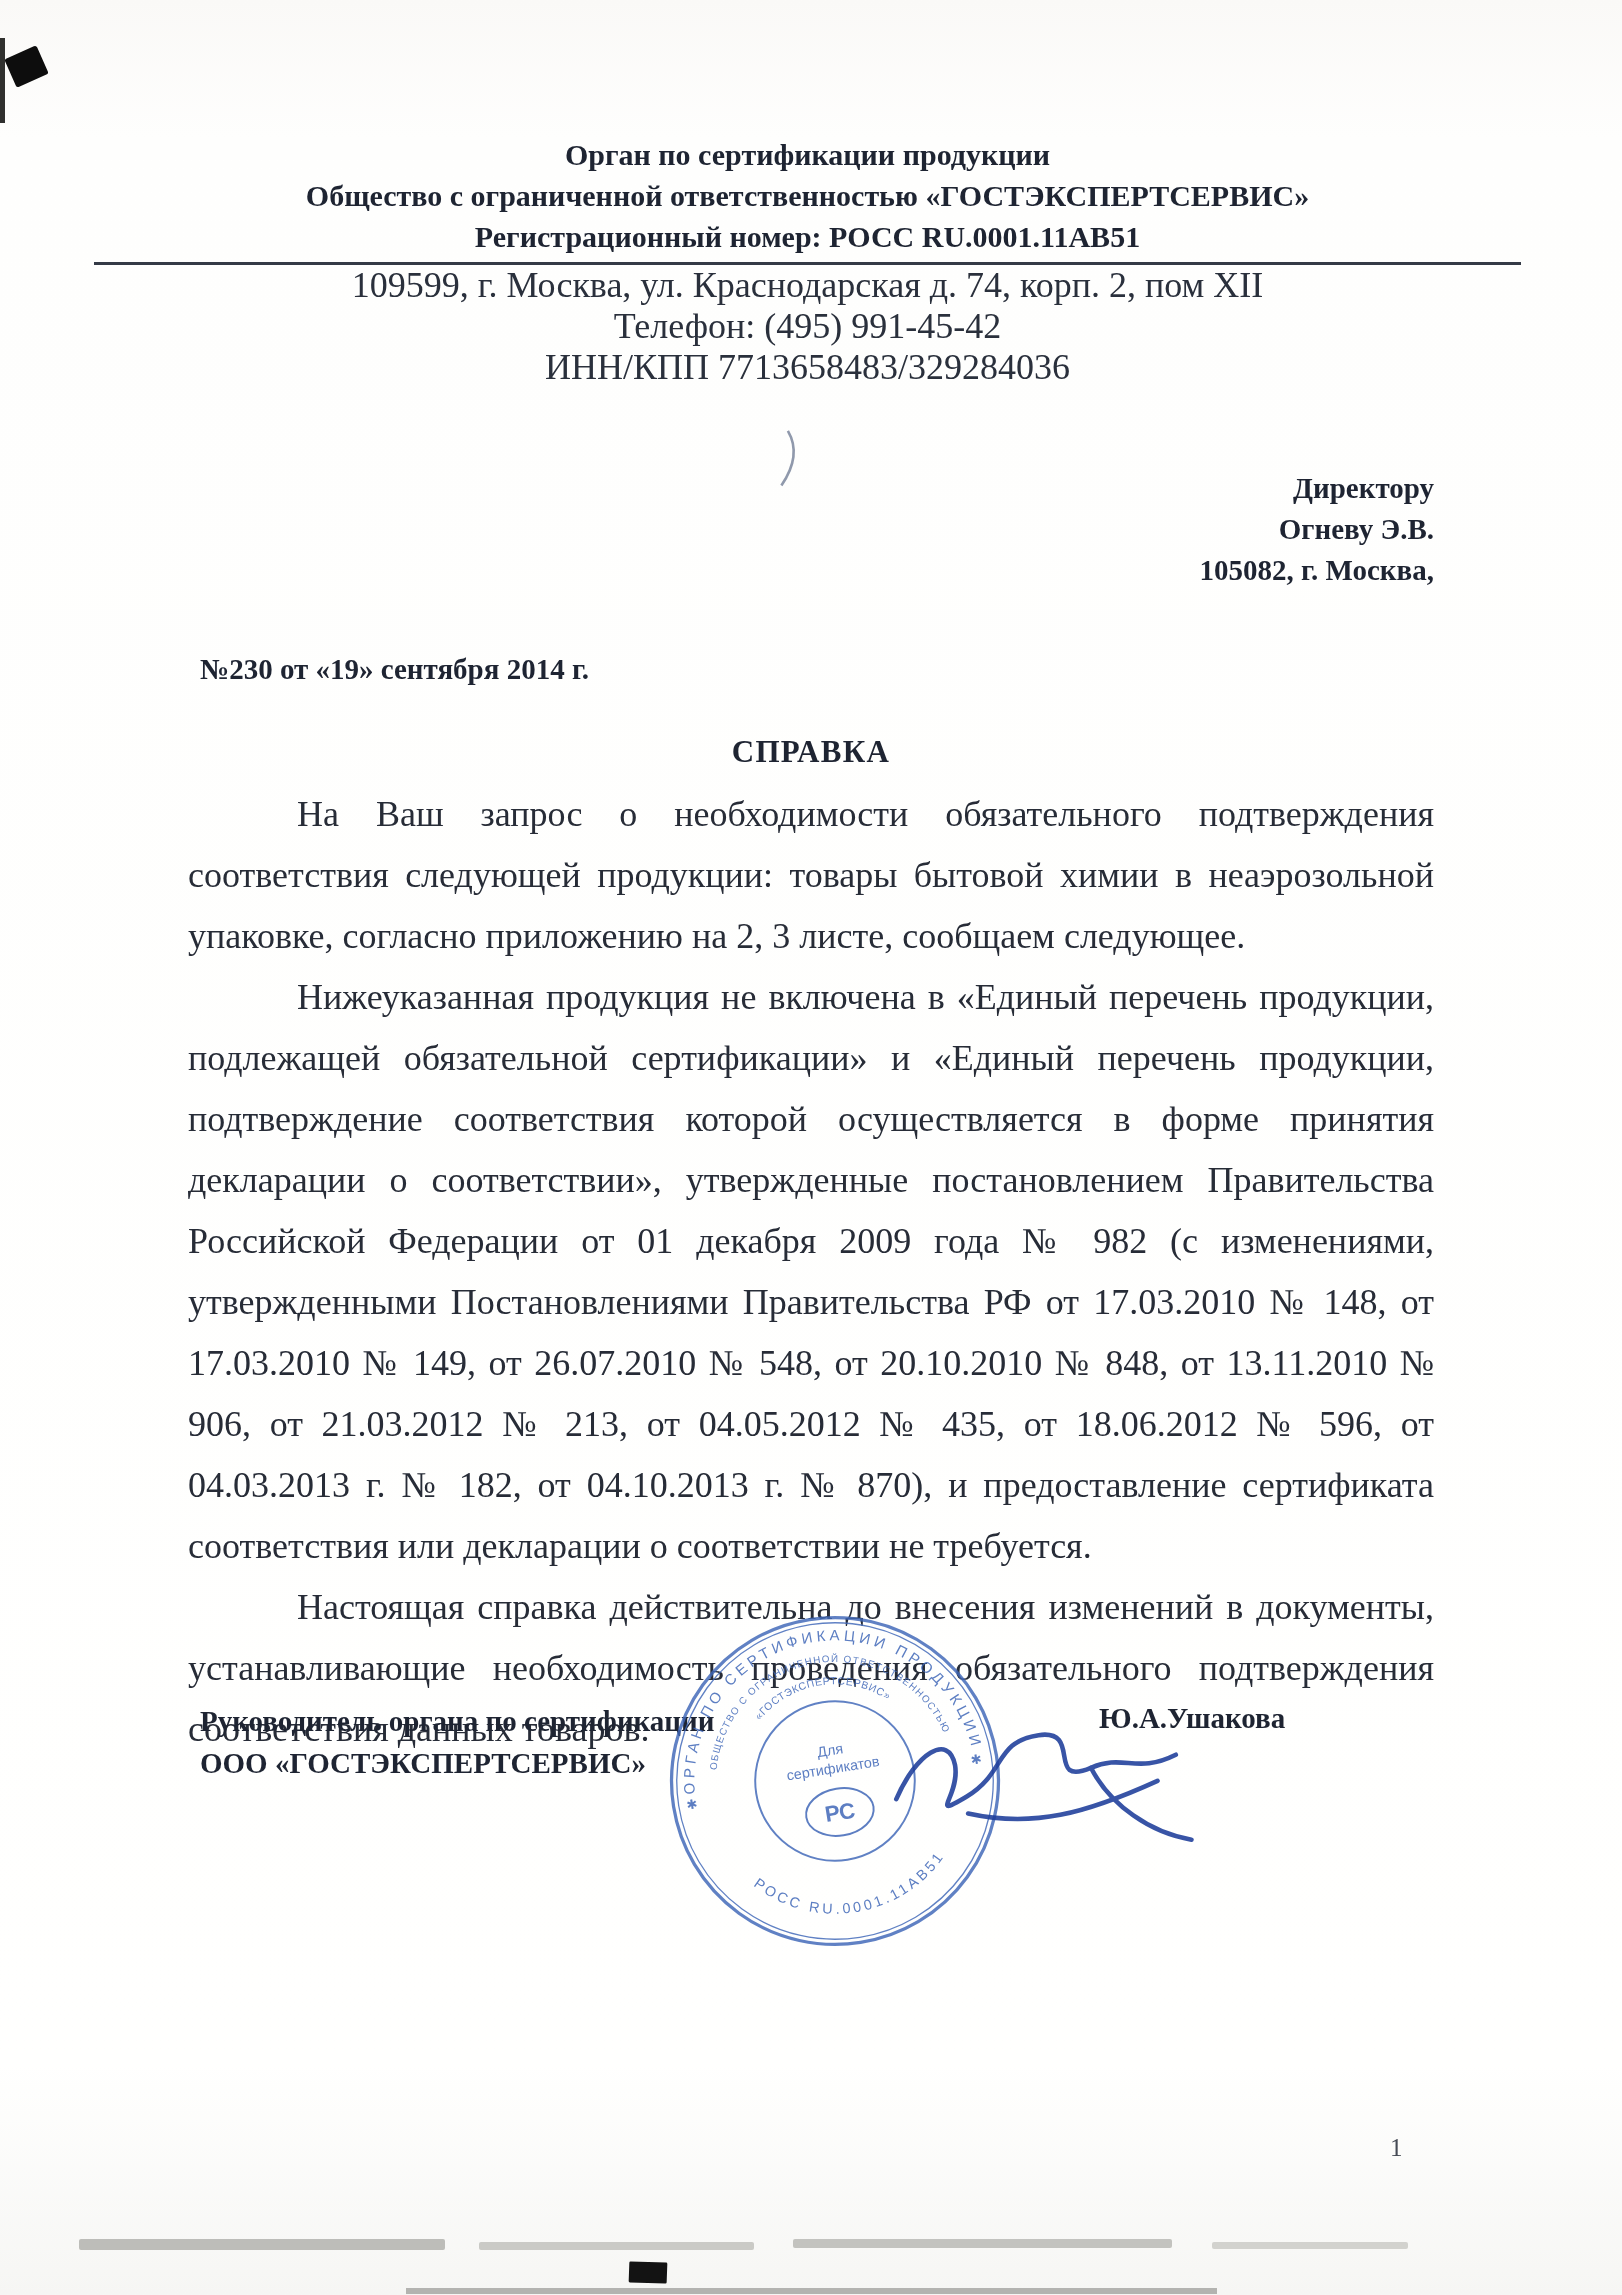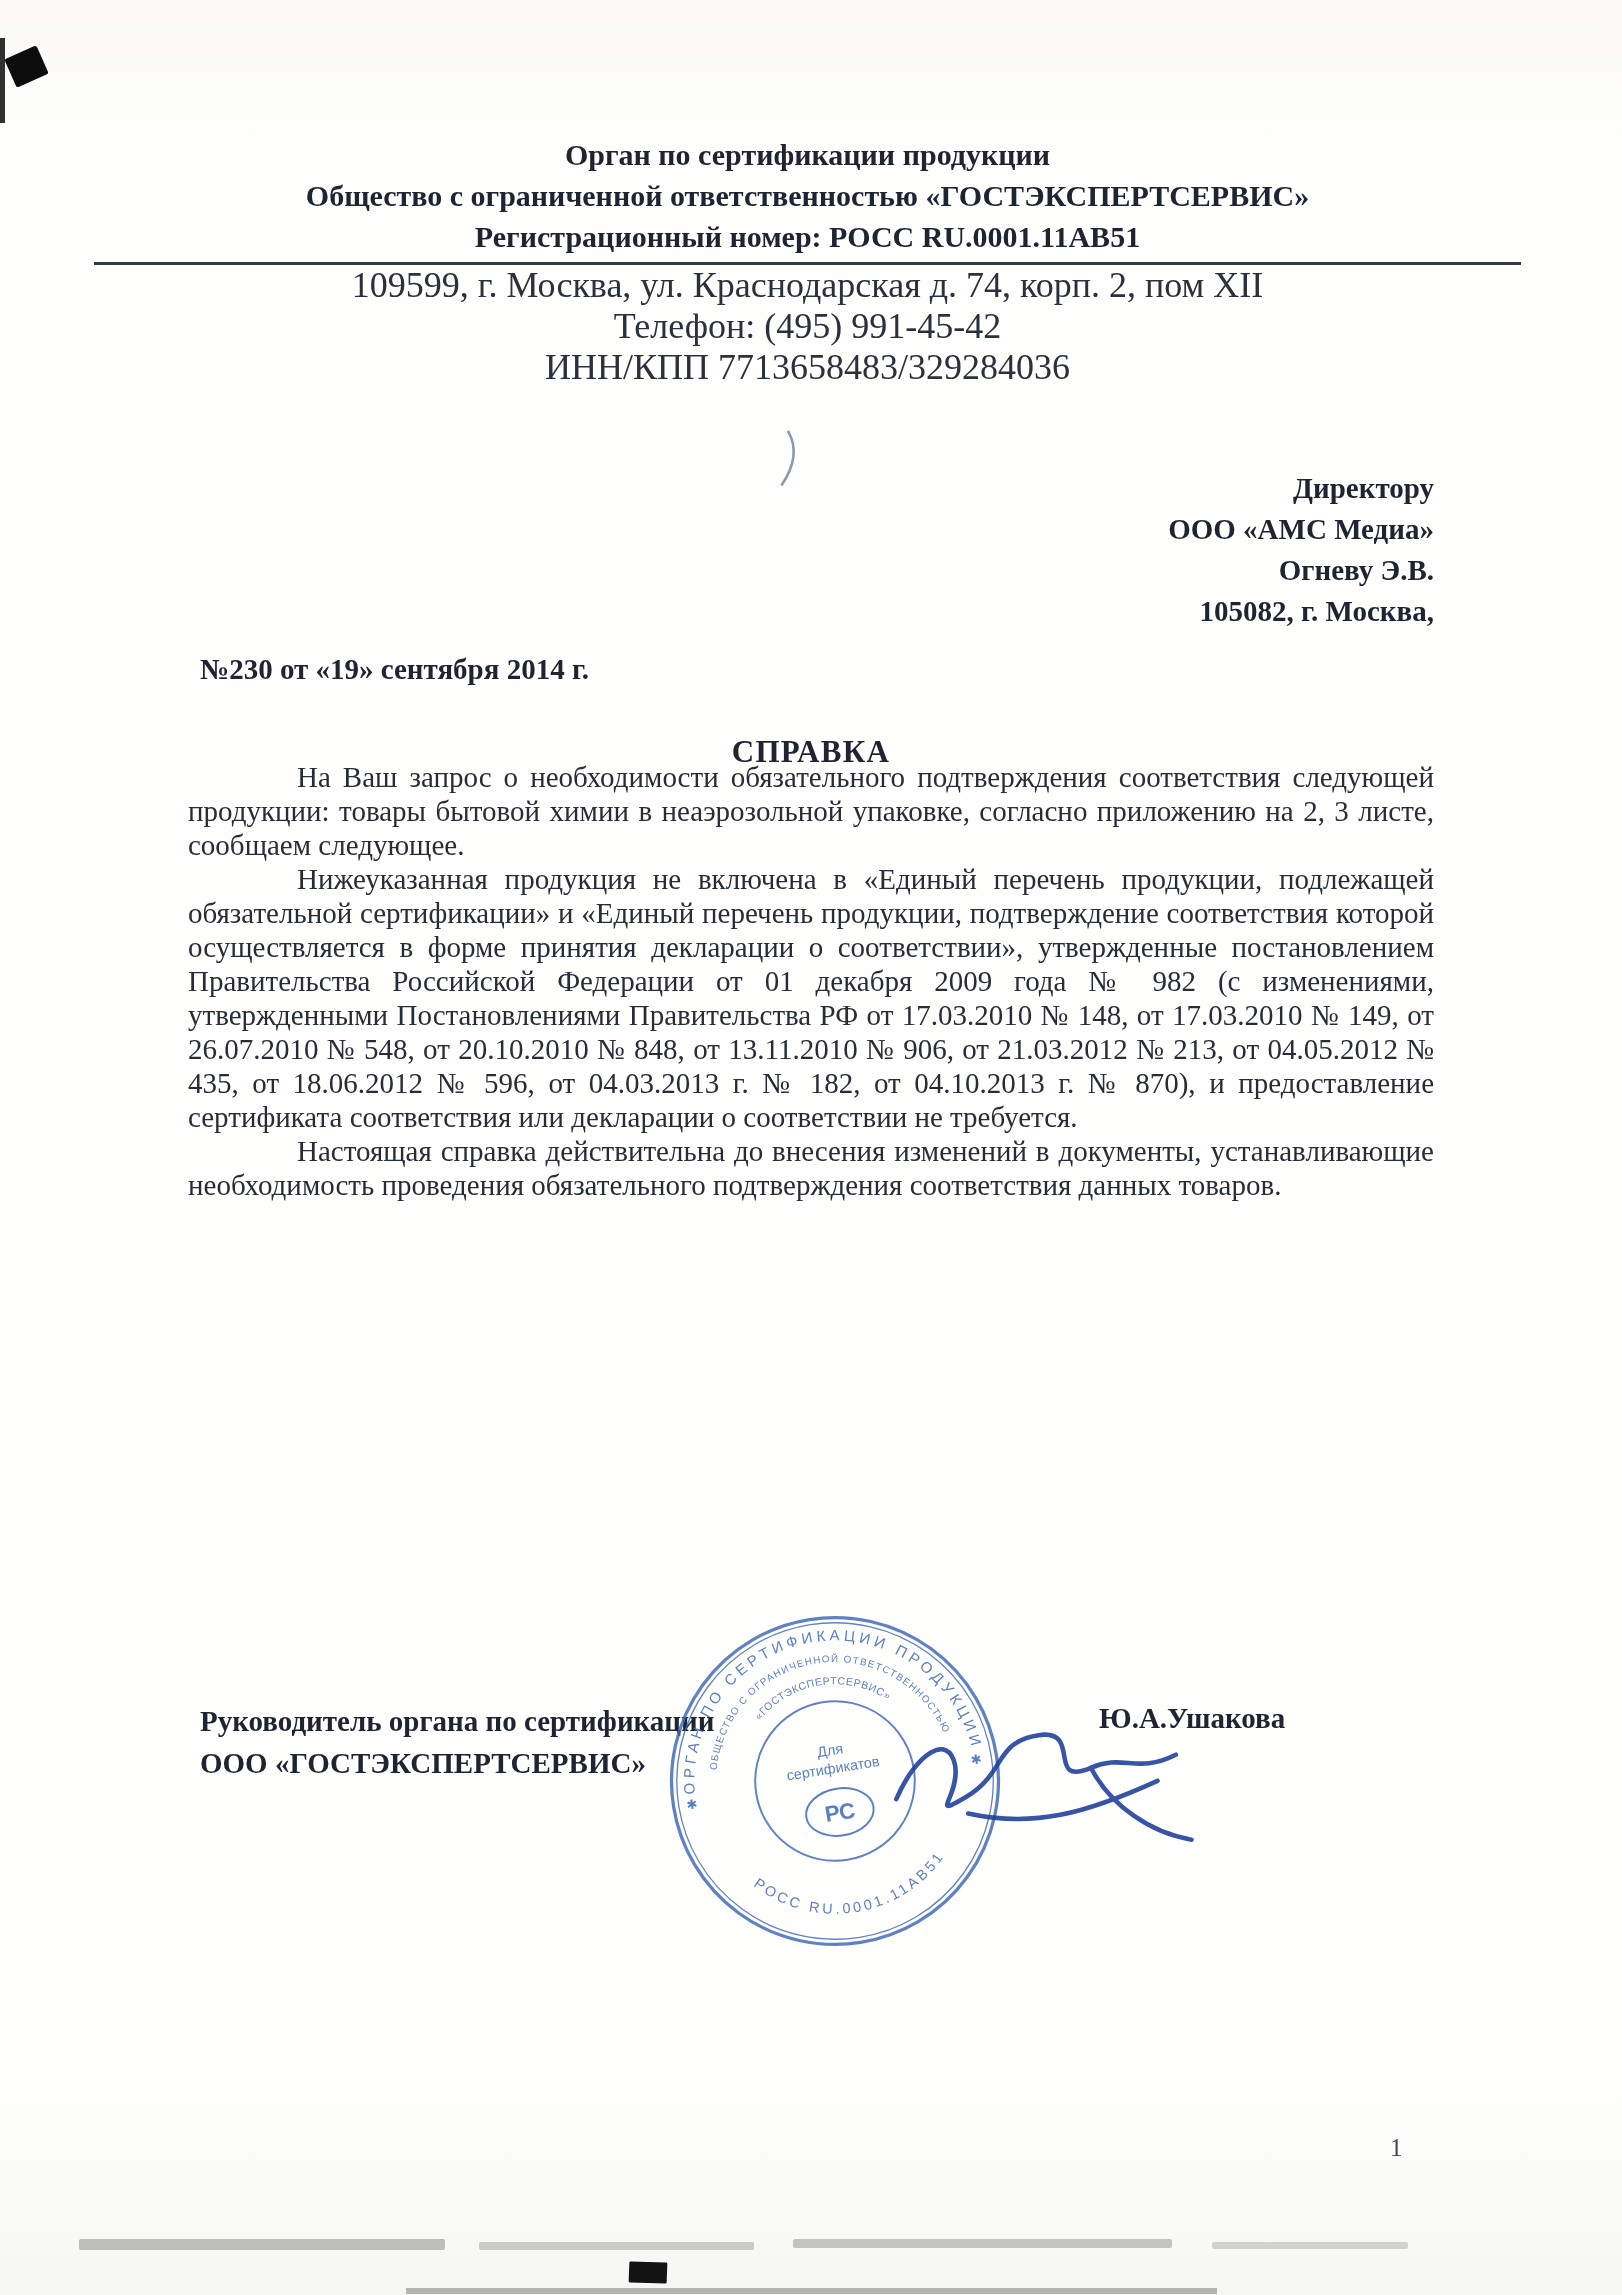--- a/index.html
+++ b/index.html
@@ -37,22 +37,22 @@
     font-weight:bold; font-size:29px; color:#1e2432;
   }
   .doc-title {
     position:absolute; left:0; top:734px; width:1622px;
     text-align:center; font-weight:bold; font-size:31px; letter-spacing:1.3px;
     color:#1e2432;
   }
 
   
   .body-text {
-    position:absolute; left:188px; top:760px; width:1246px;
-    font-size:29px; line-height:34px; text-align:justify;
+    position:absolute; left:188px; top:784px; width:1246px;
+    font-size:36px; line-height:61px; text-align:justify;
     color:#272c37;
   }
   .body-text p { text-indent:109px; margin:0; }
 
   
   .sign-block {
     position:absolute; left:200px; top:1700px;
     font-weight:bold; font-size:29px; line-height:42px; color:#1e2432;
   }
   .sign-name {
@@ -107,21 +107,20 @@
     <div class="lh-plain">Телефон: (495) 991-45-42</div>
     <div class="lh-plain">ИНН/КПП 7713658483/329284036</div>
   </header>
 
   <svg class="pen-mark" width="39" height="65" viewBox="0 0 60 100">
     <path d="M 26 6 C 40 30 38 58 16 90" stroke="#6b7790" stroke-width="4" fill="none" opacity="0.75"></path>
   </svg>
 
   <section class="recipient">
     <div>Директору</div>
-    <div>ООО «АМС Медиа»</div>
     <div>Огневу Э.В.</div>
     <div>105082, г. Москва,</div>
   </section>
 
   <div class="doc-number">№230 от «19»  сентября 2014 г.</div>
   <h1 class="doc-title">СПРАВКА</h1>
 
   <section class="body-text">
     <p>На Ваш запрос о необходимости обязательного подтверждения соответствия следующей продукции: товары бытовой химии в неаэрозольной упаковке, согласно приложению на 2, 3 листе, сообщаем следующее.</p>
     <p>Нижеуказанная продукция не включена в «Единый перечень продукции, подлежащей обязательной сертификации» и «Единый перечень продукции, подтверждение соответствия которой осуществляется в форме принятия декларации о соответствии», утвержденные  постановлением Правительства Российской Федерации от 01 декабря 2009 года № 982 (с изменениями, утвержденными Постановлениями Правительства РФ от 17.03.2010 № 148, от 17.03.2010 № 149, от 26.07.2010 № 548, от 20.10.2010 № 848, от 13.11.2010 № 906, от 21.03.2012 № 213, от 04.05.2012 № 435, от 18.06.2012 № 596, от 04.03.2013 г. № 182, от 04.10.2013 г. № 870), и предоставление сертификата соответствия или декларации о соответствии не требуется.</p>

